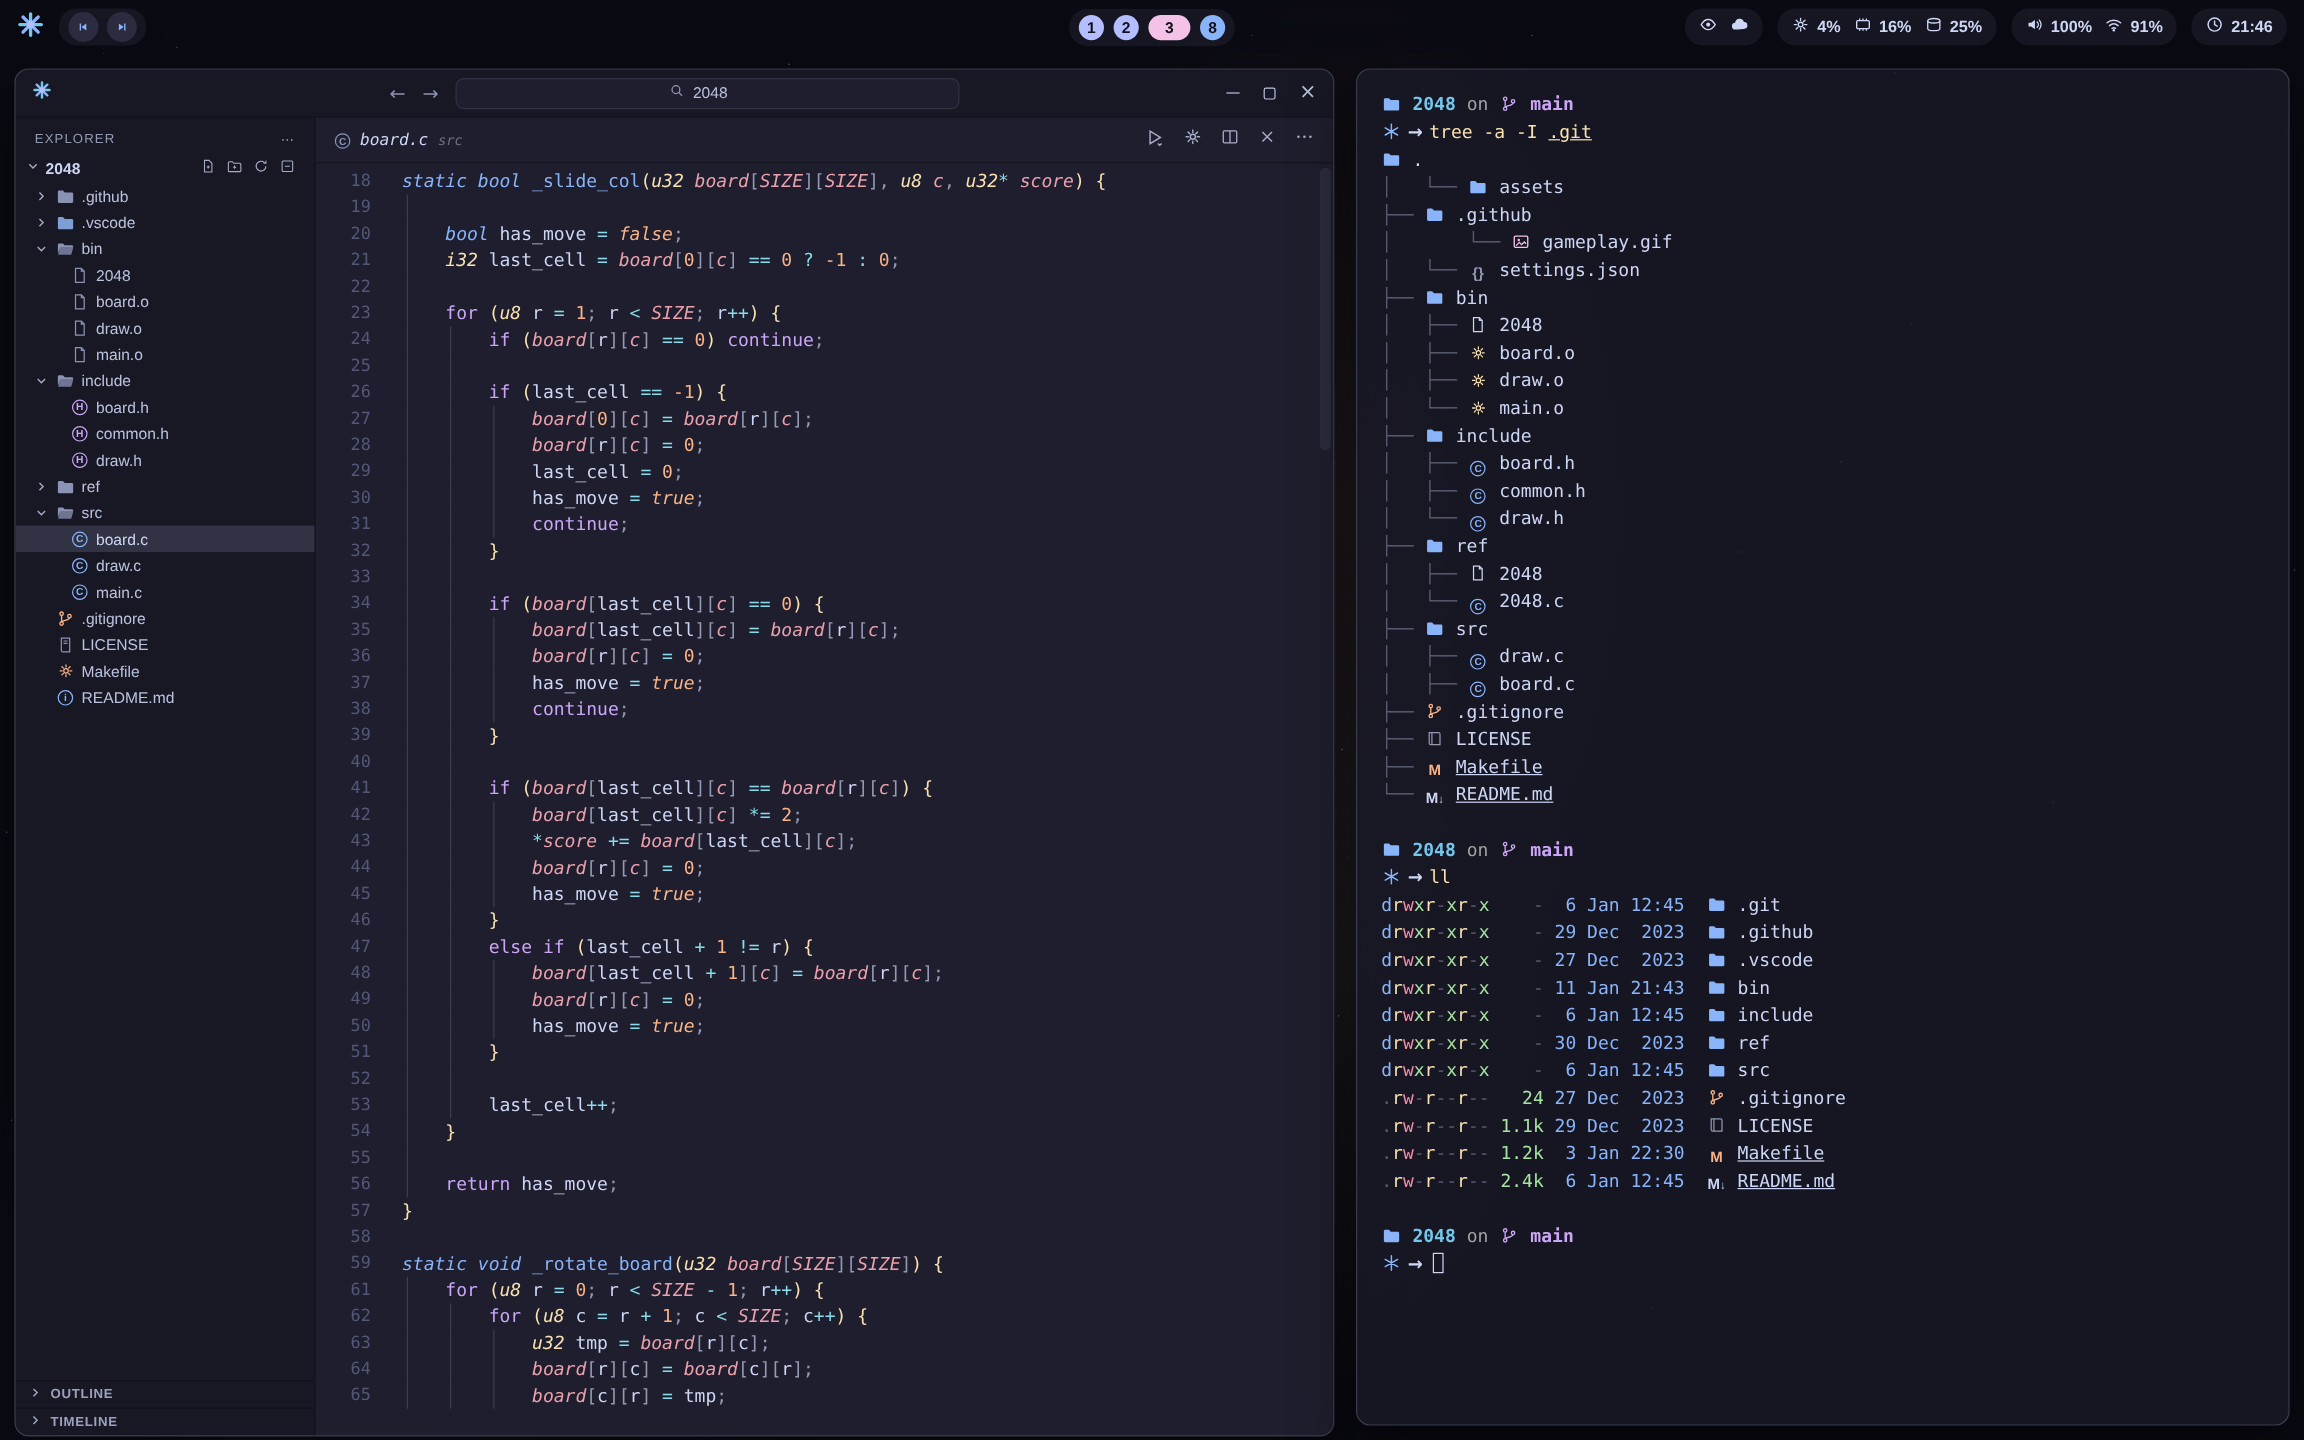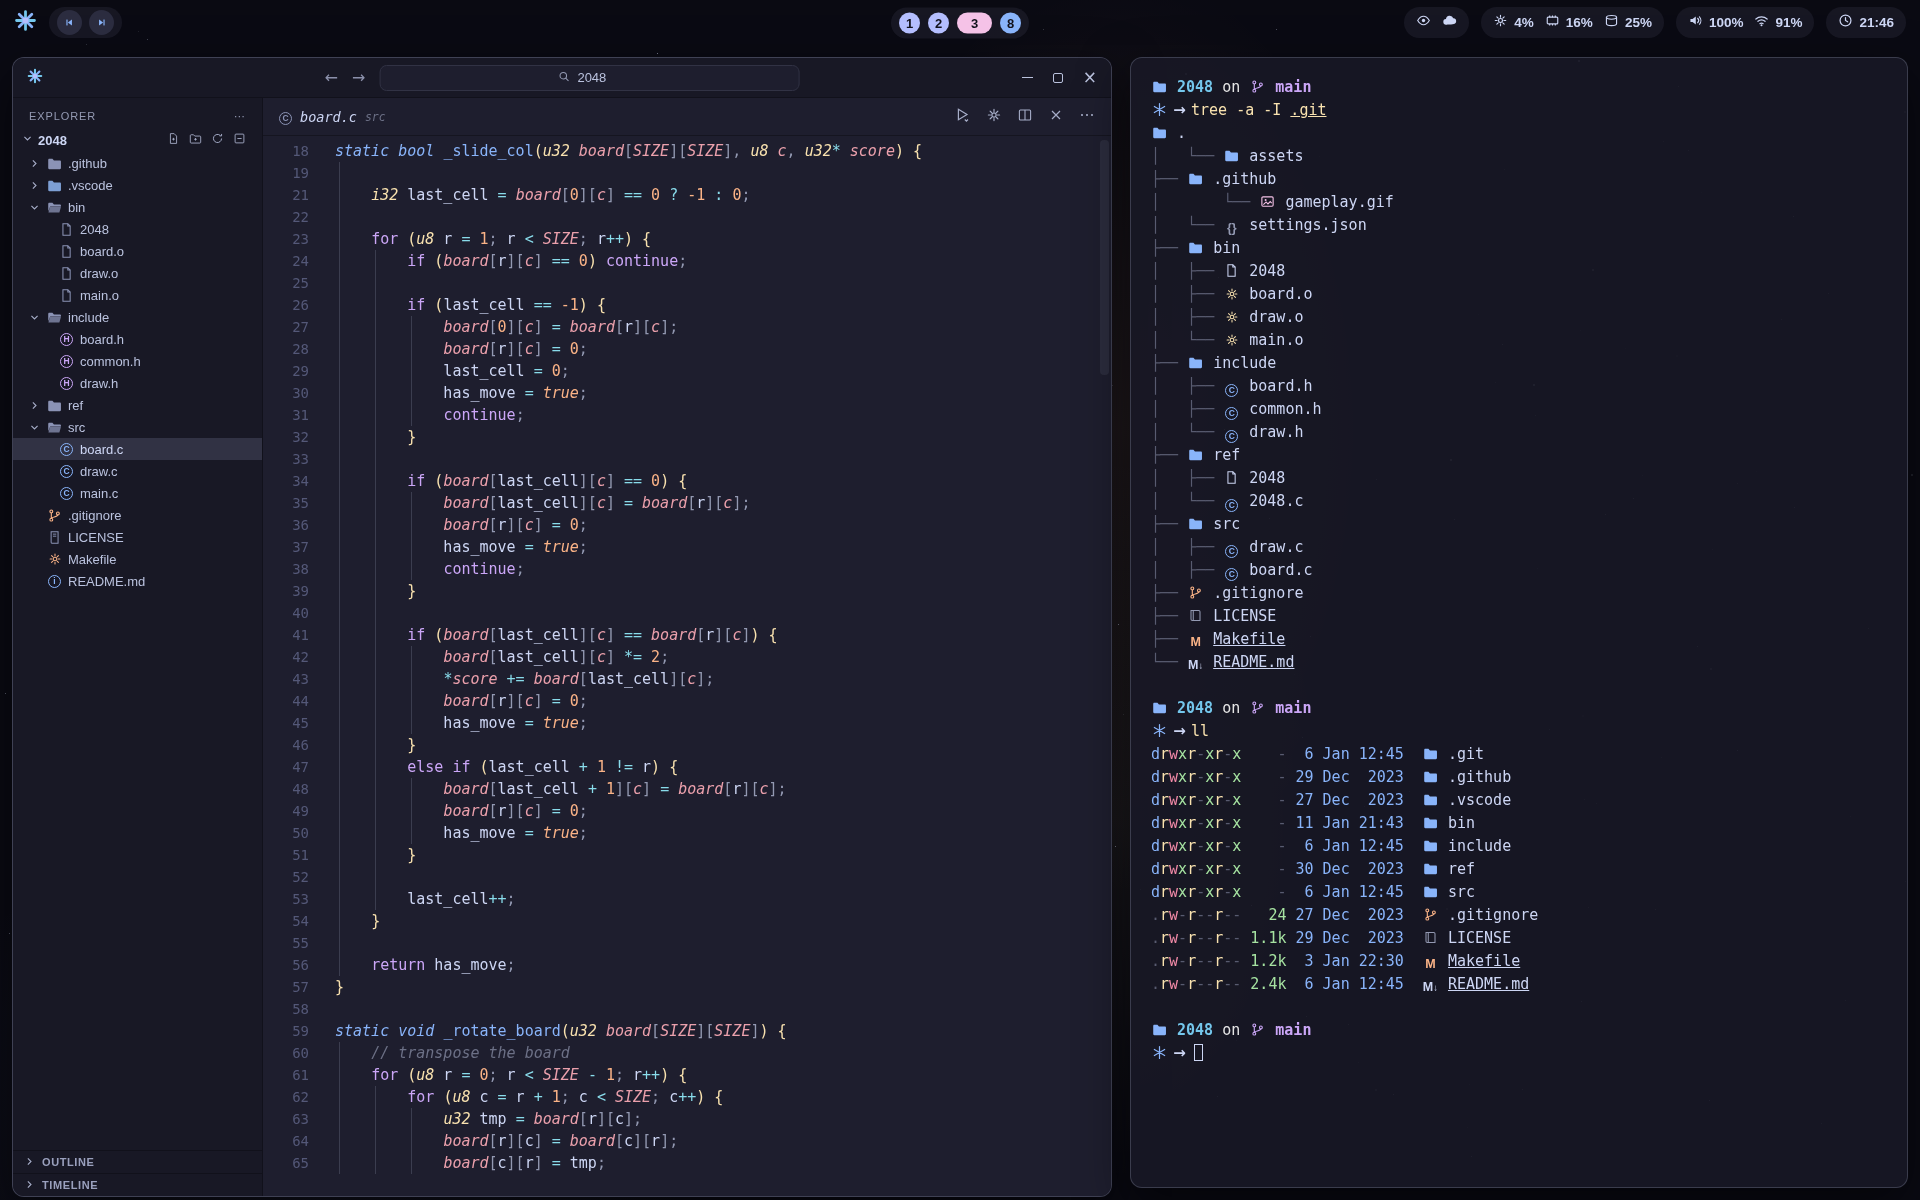--- a/index.html
+++ b/index.html
@@ -87,21 +87,21 @@
   .t-bo{color:#fab387;font-style:italic}
   .t-cm{color:#6c7086;font-style:italic}
   .t-pu{color:#9399b2}
   .t-pb{color:#f9e2af}
   .t-tx{color:#cdd6f4}
 
   
   .term{font-family:"DejaVu Sans Mono",monospace;font-size:15px;line-height:23px;color:#cdd6f4}
   .tl{height:23px;white-space:pre}
   .ticon{display:inline-block;width:17px;text-align:center;vertical-align:-2px}
-  .s-tx{color:#e5e5e5}
+  .s-tx{color:#a3a3a3}
   .s-dir{color:#74c7ec;font-weight:700}
   .s-br{color:#cba6f7;font-weight:700}
   .s-ar{color:#cdd6f4;font-weight:700;font-family:"DejaVu Sans",sans-serif}
   .s-cmd{color:#f9e2af}
   .s-cmdu{color:#f9e2af;text-decoration:underline}
   .s-tr{color:#585b70}
   .s-nm{color:#cdd6f4}
   .s-nmu{color:#cdd6f4;text-decoration:underline}
   .s-dim{color:#585b70}
   .s-sz{color:#a6e3a1}
@@ -688,20 +688,24 @@
         <div class="code" id="code-lines">
             <div class="cl">
               <span class="ln">18</span>
               <span class="lc"><span class="t-st">static bool </span><span class="t-fn">_slide_col</span><span class="t-pb">(</span><span class="t-ty">u32</span><span class="t-tx"> </span><span class="t-pa">board</span><span class="t-pu">[</span><span class="t-pa">SIZE</span><span class="t-pu">][</span><span class="t-pa">SIZE</span><span class="t-pu">], </span><span class="t-ty">u8</span><span class="t-tx"> </span><span class="t-pa">c</span><span class="t-pu">, </span><span class="t-ty">u32</span><span class="t-op">*</span><span class="t-tx"> </span><span class="t-pa">score</span><span class="t-pb">) {</span></span>
             </div>
             <div class="cl">
               <span class="ln">19</span>
               <span class="lc"><span class="guide" style="left:calc(26px + 0ch + 4px)"></span></span>
             </div>
             <div class="cl">
+              <span class="ln">20</span>
+              <span class="lc"><span class="guide" style="left:calc(26px + 0ch + 4px)"></span><span class="t-tx">    </span><span class="t-st">bool</span><span class="t-tx"> has_move </span><span class="t-op">=</span><span class="t-tx"> </span><span class="t-bo">false</span><span class="t-pu">;</span></span>
+            </div>
+            <div class="cl">
               <span class="ln">21</span>
               <span class="lc"><span class="guide" style="left:calc(26px + 0ch + 4px)"></span><span class="t-tx">    </span><span class="t-ty">i32</span><span class="t-tx"> last_cell </span><span class="t-op">=</span><span class="t-tx"> </span><span class="t-pa">board</span><span class="t-pu">[</span><span class="t-nu">0</span><span class="t-pu">][</span><span class="t-pa">c</span><span class="t-pu">]</span><span class="t-tx"> </span><span class="t-op">==</span><span class="t-tx"> </span><span class="t-nu">0</span><span class="t-tx"> </span><span class="t-op">?</span><span class="t-tx"> </span><span class="t-nu">-1</span><span class="t-tx"> </span><span class="t-op">:</span><span class="t-tx"> </span><span class="t-nu">0</span><span class="t-pu">;</span></span>
             </div>
             <div class="cl">
               <span class="ln">22</span>
               <span class="lc"><span class="guide" style="left:calc(26px + 0ch + 4px)"></span></span>
             </div>
             <div class="cl">
               <span class="ln">23</span>
               <span class="lc"><span class="guide" style="left:calc(26px + 0ch + 4px)"></span><span class="t-tx">    </span><span class="t-kw">for</span><span class="t-tx"> </span><span class="t-pb">(</span><span class="t-ty">u8</span><span class="t-tx"> r </span><span class="t-op">=</span><span class="t-tx"> </span><span class="t-nu">1</span><span class="t-pu">; </span><span class="t-tx">r </span><span class="t-op">&lt;</span><span class="t-tx"> </span><span class="t-pa">SIZE</span><span class="t-pu">; </span><span class="t-tx">r</span><span class="t-op">++</span><span class="t-pb">) {</span></span>
@@ -842,24 +846,20 @@
               <span class="ln">57</span>
               <span class="lc"><span class="t-pb">}</span></span>
             </div>
             <div class="cl">
               <span class="ln">58</span>
               <span class="lc"></span>
             </div>
             <div class="cl">
               <span class="ln">59</span>
               <span class="lc"><span class="t-st">static void </span><span class="t-fn">_rotate_board</span><span class="t-pb">(</span><span class="t-ty">u32</span><span class="t-tx"> </span><span class="t-pa">board</span><span class="t-pu">[</span><span class="t-pa">SIZE</span><span class="t-pu">][</span><span class="t-pa">SIZE</span><span class="t-pu">]</span><span class="t-pb">) {</span></span>
-            </div>
-            <div class="cl">
-              <span class="ln">60</span>
-              <span class="lc"><span class="guide" style="left:calc(26px + 0ch + 4px)"></span><span class="t-tx">    </span><span class="t-cm">// transpose the board</span></span>
             </div>
             <div class="cl">
               <span class="ln">61</span>
               <span class="lc"><span class="guide" style="left:calc(26px + 0ch + 4px)"></span><span class="t-tx">    </span><span class="t-kw">for</span><span class="t-tx"> </span><span class="t-pb">(</span><span class="t-ty">u8</span><span class="t-tx"> r </span><span class="t-op">=</span><span class="t-tx"> </span><span class="t-nu">0</span><span class="t-pu">; </span><span class="t-tx">r </span><span class="t-op">&lt;</span><span class="t-tx"> </span><span class="t-pa">SIZE</span><span class="t-tx"> </span><span class="t-op">-</span><span class="t-tx"> </span><span class="t-nu">1</span><span class="t-pu">; </span><span class="t-tx">r</span><span class="t-op">++</span><span class="t-pb">) {</span></span>
             </div>
             <div class="cl">
               <span class="ln">62</span>
               <span class="lc"><span class="guide" style="left:calc(26px + 0ch + 4px)"></span><span class="guide" style="left:calc(26px + 4ch + 4px)"></span><span class="t-tx">        </span><span class="t-kw">for</span><span class="t-tx"> </span><span class="t-pb">(</span><span class="t-ty">u8</span><span class="t-tx"> c </span><span class="t-op">=</span><span class="t-tx"> r </span><span class="t-op">+</span><span class="t-tx"> </span><span class="t-nu">1</span><span class="t-pu">; </span><span class="t-tx">c </span><span class="t-op">&lt;</span><span class="t-tx"> </span><span class="t-pa">SIZE</span><span class="t-pu">; </span><span class="t-tx">c</span><span class="t-op">++</span><span class="t-pb">) {</span></span>
             </div>
             <div class="cl">

